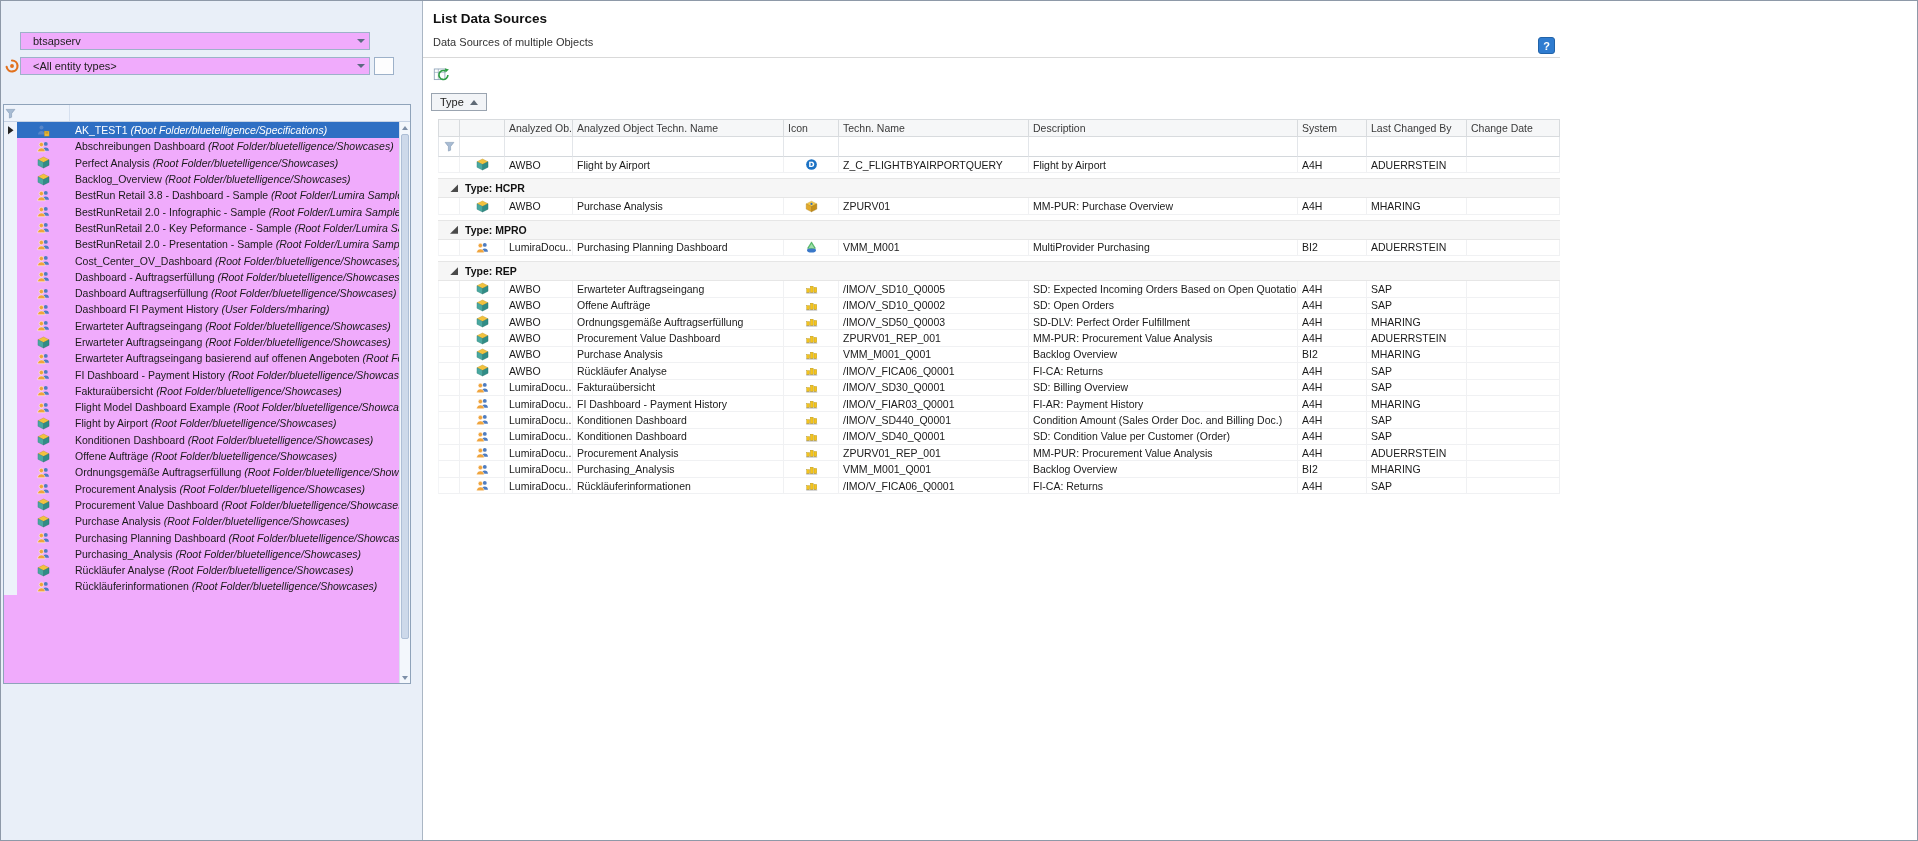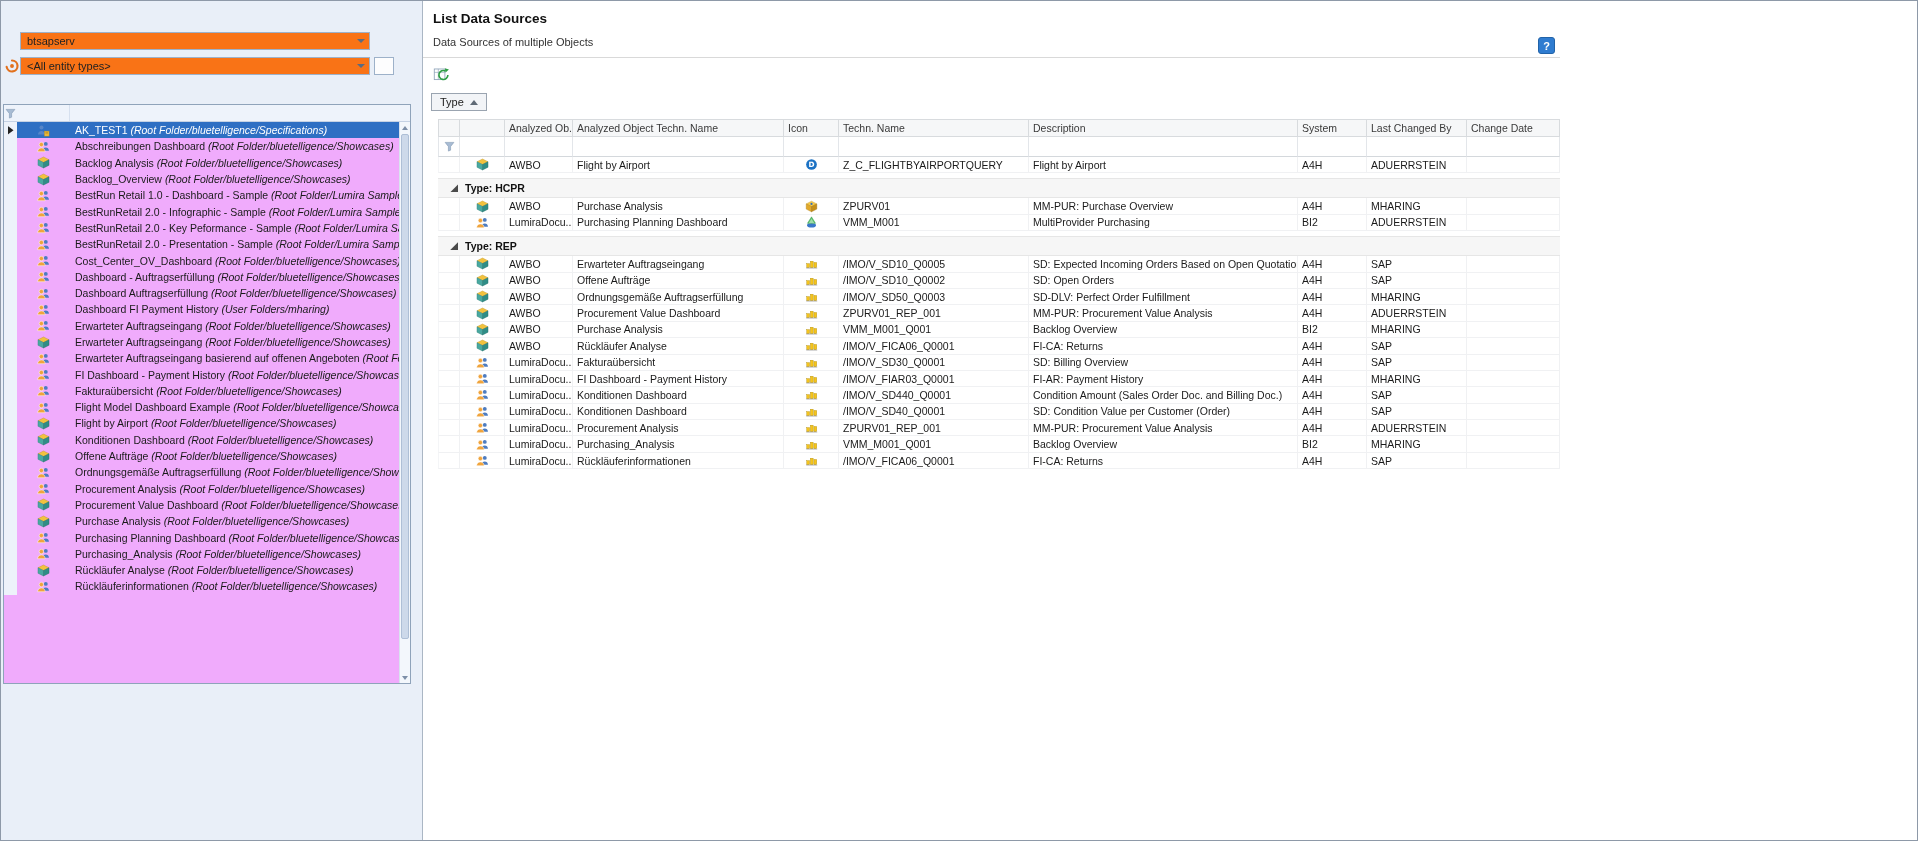--- a/index.html
+++ b/index.html
@@ -5,22 +5,22 @@
 <style>
   *{box-sizing:border-box;margin:0;padding:0}
   html,body{width:1918px;height:841px}
   body{font-family:"Liberation Sans","DejaVu Sans",sans-serif;font-size:11px;color:#1a1a1a;background:#fff;overflow:hidden}
   .window{width:1918px;height:841px;border:1px solid #8e99a8;display:flex;background:#fff}
 
   
   .left-panel{width:412px;background:#e9eff8;position:relative;flex:none}
   .panel-caption{position:absolute;left:1px;top:1px;right:1px;height:17px;line-height:17px;padding-left:7px;
                  background:#e2eaf6;border-bottom:1px solid #d2ddee;color:#333}
-  .combo{position:absolute;height:18px;background:#f97316;border:1px solid #9db1c9;display:flex;align-items:center;
-         padding-left:6px;cursor:default;color:#222}
+  .combo{position:absolute;height:18px;background:#f0abfc;border:1px solid #9db1c9;display:flex;align-items:center;
+         padding-left:12px;cursor:default;color:#222}
   .combo .arrow{margin-left:auto;width:16px;display:flex;justify-content:center;align-items:center;align-self:stretch}
   .caret{width:0;height:0;border-left:4px solid transparent;border-right:4px solid transparent;border-top:4px solid #5a6b80}
   #server-combo{left:19px;top:31px;width:350px}
   #type-combo{left:19px;top:56px;width:350px}
   .type-icon-left{position:absolute;left:3px;top:57px;width:16px;height:16px}
   .small-btn{position:absolute;width:20px;height:18px;background:#fdfdfe;border:1px solid #9db1c9;display:flex;
              align-items:center;justify-content:center;cursor:default}
   #edit-filter-btn{left:373px;top:56px}
   #clear-btn{left:394px;top:56px;width:16px;border:none;background:transparent}
   .start-btn{position:absolute;left:19px;top:79px;width:363px;height:19px;background:#fdfdfe;border:1px solid #9db1c9;
@@ -168,21 +168,21 @@
           <div class="lrow">
             <span class="lgut"></span>
             <span class="lcontent">
               <span class="lic">
                 <svg viewBox="0 0 16 16">
                   <polygon points="8,1.2 14.8,4.6 8,8 1.2,4.6" fill="#f2c23e" stroke="#c09420" stroke-width="0.5"></polygon>
                   <polygon points="1.2,4.6 8,8 8,14.8 1.2,11.4" fill="#49a8a0" stroke="#2f837c" stroke-width="0.5"></polygon>
                   <polygon points="14.8,4.6 8,8 8,14.8 14.8,11.4" fill="#2f8d86" stroke="#236f69" stroke-width="0.5"></polygon>
                 </svg>
               </span>
-              <span class="ltxt"><span>Backlog Analysis</span> <span class="lpath">(Root Folder/bluetelligence/Showcases)</span></span>
+              <span class="ltxt"><span>Perfect Analysis</span> <span class="lpath">(Root Folder/bluetelligence/Showcases)</span></span>
             </span>
           </div>
           <div class="lrow">
             <span class="lgut"></span>
             <span class="lcontent">
               <span class="lic">
                 <svg viewBox="0 0 16 16">
                   <polygon points="8,1.2 14.8,4.6 8,8 1.2,4.6" fill="#f2c23e" stroke="#c09420" stroke-width="0.5"></polygon>
                   <polygon points="1.2,4.6 8,8 8,14.8 1.2,11.4" fill="#49a8a0" stroke="#2f837c" stroke-width="0.5"></polygon>
                   <polygon points="14.8,4.6 8,8 8,14.8 14.8,11.4" fill="#2f8d86" stroke="#236f69" stroke-width="0.5"></polygon>
@@ -195,21 +195,21 @@
             <span class="lgut"></span>
             <span class="lcontent">
               <span class="lic">
                 <svg viewBox="0 0 16 16">
                   <circle cx="10.8" cy="4.8" r="2.4" fill="#4d7cc0"></circle>
                   <path d="M6.8 13.2c0-2.6 1.7-4.1 4-4.1 2.2 0 3.9 1.5 3.9 4.1z" fill="#4d7cc0"></path>
                   <circle cx="5.4" cy="5.6" r="2.7" fill="#f0a43c" stroke="#ffffff" stroke-width="0.6"></circle>
                   <path d="M0.8 14.4c0-2.9 2-4.6 4.6-4.6s4.6 1.7 4.6 4.6z" fill="#f0a43c" stroke="#ffffff" stroke-width="0.6"></path>
                 </svg>
               </span>
-              <span class="ltxt"><span>BestRun Retail 1.0 - Dashboard - Sample</span> <span class="lpath">(Root Folder/Lumira Samples)</span></span>
+              <span class="ltxt"><span>BestRun Retail 3.8 - Dashboard - Sample</span> <span class="lpath">(Root Folder/Lumira Samples)</span></span>
             </span>
           </div>
           <div class="lrow">
             <span class="lgut"></span>
             <span class="lcontent">
               <span class="lic">
                 <svg viewBox="0 0 16 16">
                   <circle cx="10.8" cy="4.8" r="2.4" fill="#4d7cc0"></circle>
                   <path d="M6.8 13.2c0-2.6 1.7-4.1 4-4.1 2.2 0 3.9 1.5 3.9 4.1z" fill="#4d7cc0"></path>
                   <circle cx="5.4" cy="5.6" r="2.7" fill="#f0a43c" stroke="#ffffff" stroke-width="0.6"></circle>
@@ -649,20 +649,24 @@
                   <polygon points="14.5,4.8 8,8.1 8,14.5 14.5,11.2" fill="#c58f18" stroke="#9a6e0e" stroke-width="0.5"></polygon>
                   <circle cx="8" cy="4.8" r="1.3" fill="#2f6fbe"></circle>
                 </svg>
               </span>
               <span class="td" style="width:190px">ZPURV01</span>
               <span class="td" style="width:269px">MM-PUR: Purchase Overview</span>
               <span class="td" style="width:69px">A4H</span>
               <span class="td" style="width:100px">MHARING</span>
               <span class="td" style="width:93px"></span>
             </div>
+            <div class="group-row" style="width: 1122px;">
+              <span class="expander"></span>
+              <span>Type: MPRO</span>
+            </div>
             <div class="trow">
               <span class="td first" style="width:22px"></span>
               <span class="td icon-cell" style="width:45px">
                 <svg viewBox="0 0 16 16">
                   <circle cx="10.8" cy="4.8" r="2.4" fill="#4d7cc0"></circle>
                   <path d="M6.8 13.2c0-2.6 1.7-4.1 4-4.1 2.2 0 3.9 1.5 3.9 4.1z" fill="#4d7cc0"></path>
                   <circle cx="5.4" cy="5.6" r="2.7" fill="#f0a43c" stroke="#ffffff" stroke-width="0.6"></circle>
                   <path d="M0.8 14.4c0-2.9 2-4.6 4.6-4.6s4.6 1.7 4.6 4.6z" fill="#f0a43c" stroke="#ffffff" stroke-width="0.6"></path>
                 </svg>
               </span>

